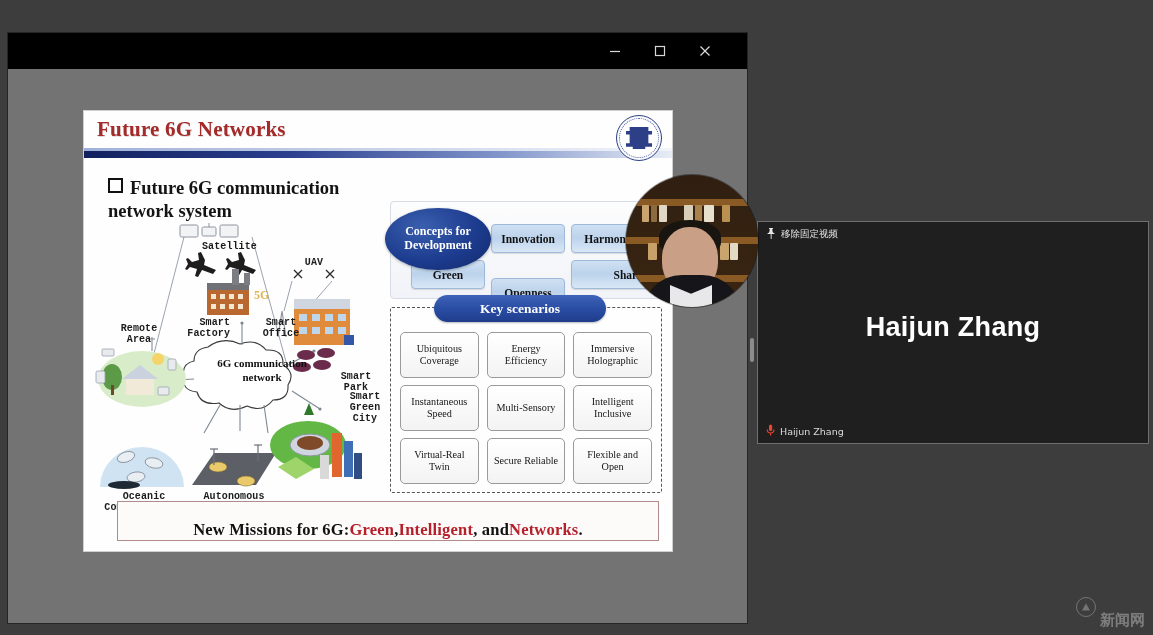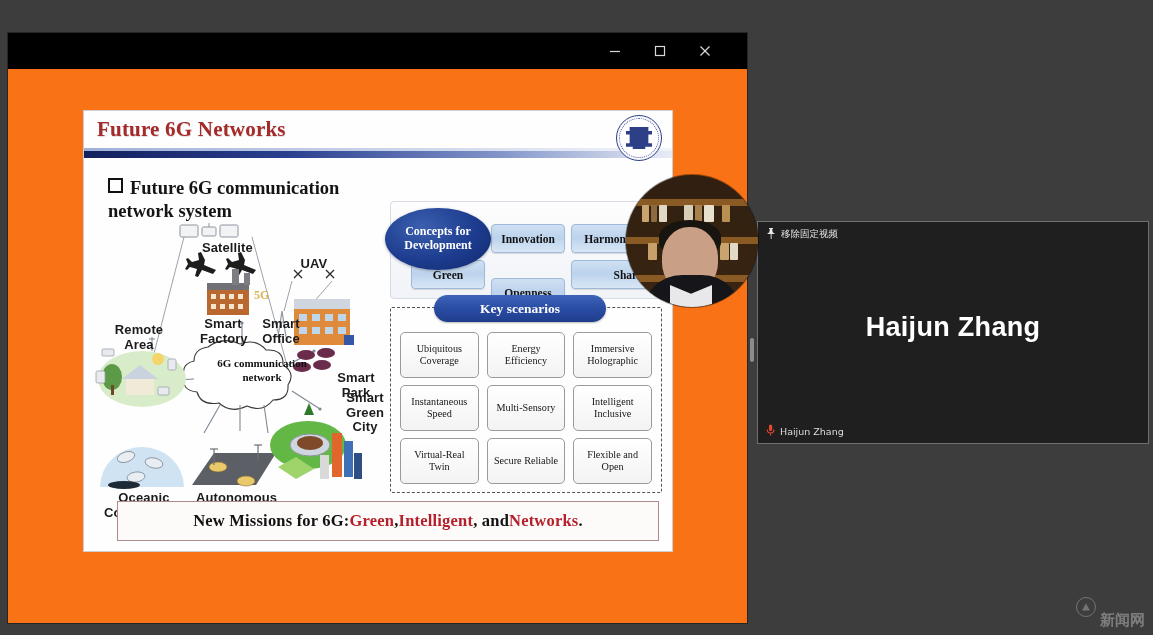--- a/index.html
+++ b/index.html
@@ -8,21 +8,21 @@
     width: 1153px; height: 635px;
     overflow: hidden;
     font-family: "Liberation Sans", sans-serif;
   }
   #root { position: relative; width: 1153px; height: 635px; background: #3d3d3d; }
 
   
   #share-window {
     position: absolute; left: 8px; top: 33px;
     width: 739px; height: 590px;
-    background: #f97316;
+    background: #737373;
     box-shadow: 0 0 0 1px #262626;
   }
   #titlebar {
     position: absolute; left: 0; top: 0; width: 100%; height: 36px;
     background: #000;
   }
   .wctrl {
     position: absolute; top: 0; width: 44px; height: 36px;
     display: flex; align-items: center; justify-content: center;
     color: #d8d8d8;
@@ -83,22 +83,22 @@
   }
   #bullet-head .sq {
     display:inline-block; width: 11px; height: 11px;
     border: 2px solid #111; margin-right: 7px; vertical-align: 1px;
   }
 
   
   #netdiag { position:absolute; left: 8px; top: 108px; width: 300px; height: 292px; }
   #netdiag svg { position:absolute; left:0; top:0; }
   .nlabel {
-    position:absolute; font-family:Liberation Sans, sans-serif;
-    font-size: 13px; color:#1b1b1b; font-weight:600; text-align:center;
+    position:absolute; font-family:Liberation Mono, monospace;
+    font-size: 10px; color:#1b1b1b; font-weight:600; text-align:center;
     line-height:1.12; letter-spacing:.1px;
   }
   #cloud-label {
     position:absolute; left: 122px; top: 138px; width: 96px; text-align:center;
     font-family:"Liberation Serif", serif; font-weight:bold; font-size:11px;
     color:#101010; line-height:1.25;
   }
 
   
   #concepts {
@@ -147,21 +147,21 @@
     border: 1px solid #9a9a9a; border-radius: 5px;
     display:flex; align-items:center; justify-content:center; text-align:center;
     font-family:"Liberation Serif", serif; font-size:10.2px; color:#161616;
     line-height:1.16; padding: 0 2px;
   }
 
   
   #mission {
     position: absolute; left: 13px; bottom: 10px; right: 13px; height: 38px;
     background: #fdfafa; border: 1.6px solid #b08b8b;
-    display:flex; align-items:center; justify-content:center;
+    display:flex; align-items:flex-end; justify-content:center;
     font-family:"Liberation Serif", serif; font-weight:bold; font-size:16.5px;
     color:#111; letter-spacing:.2px;margin-left:20px;
   }
   #mission .red { color:#b5202a; }
 
   
   #webcam {
     position:absolute; left: 618px; top: 142px; width: 132px; height: 132px;
     border-radius: 50%; overflow:hidden; z-index: 20;
     background:#2a1c10;
@@ -417,21 +417,21 @@
             <rect x="262" y="234" width="8" height="26" fill="#2f4e86"></rect>
             <path d="M186 248 l18 -10 l18 12 l-18 10 z" fill="#9fd46a"></path>
           </g>
         </svg>
 
         <div id="cloud-label">6G communication network</div>
 
         <div class="nlabel" style="left:110px; top:22px; width:50px;">Satellite</div>
         <div class="nlabel" style="left:205px; top:38px; width:34px;">UAV</div>
         <div class="nlabel" style="left:16px; top:104px; width:62px;">Remote Area</div>
-        <div class="nlabel" style="left:108px; top:98px; width:46px;">Smart Factory</div>
+        <div class="nlabel" style="left:92px; top:98px; width:46px;text-align:right;">Smart Factory</div>
         <div class="nlabel" style="left:168px; top:98px; width:42px;">Smart Office</div>
         <div class="nlabel" style="left:238px; top:152px; width:52px;">Smart Park</div>
         <div class="nlabel" style="left:252px; top:172px; width:42px;">Smart Green City</div>
         <div class="nlabel" style="left:12px; top:272px; width:80px;">Oceanic Communication</div>
         <div class="nlabel" style="left:104px; top:272px; width:76px;">Autonomous Driving</div>
       </div>
 
       <div id="concepts">
         <div id="concept-ellipse">
           <span>Concepts for</span>

